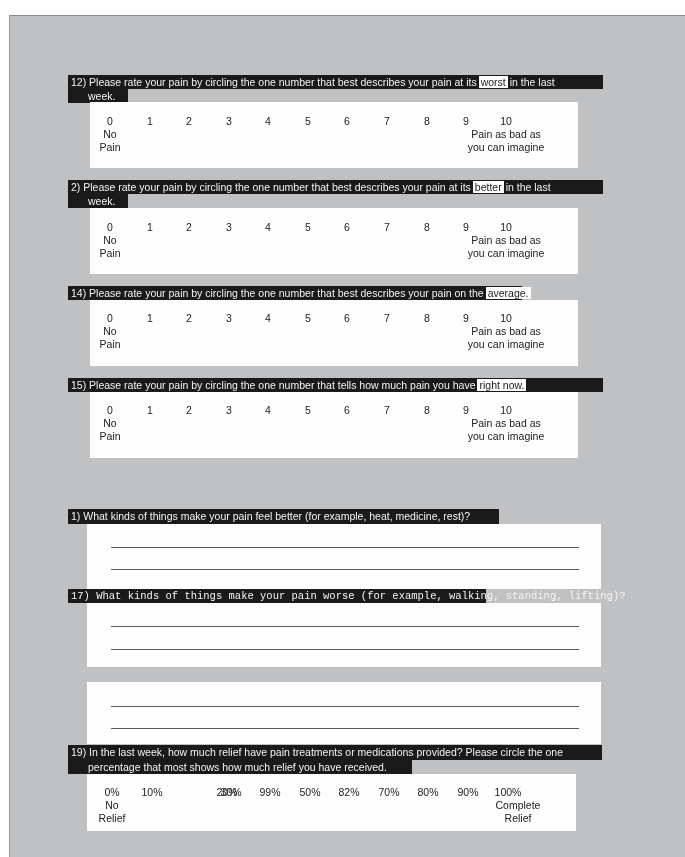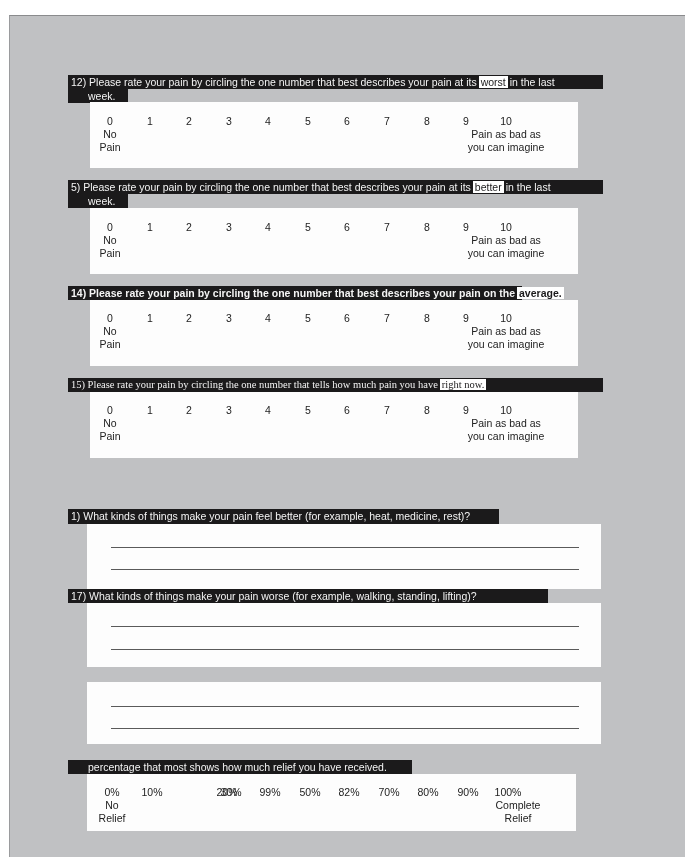--- a/index.html
+++ b/index.html
@@ -73,21 +73,21 @@
     <div class="scale-item" style="left:370px; top:13px; width:12px;">9</div>
     <div class="scale-item" style="left:405px; top:13px; width:22px;">10</div>
     <div class="lbl" style="left:6px; top:26px; width:28px;">No</div>
     <div class="lbl" style="left:6px; top:39px; width:28px;">Pain</div>
     <div class="lbl" style="left:366px; top:26px; width:100px;">Pain as bad as</div>
     <div class="lbl" style="left:366px; top:39px; width:100px;">you can imagine</div>
   </div>
 
   <div class="bar" style="left:58px; top:164px; width:535px; height:14px;">
     <span class="row" style="top:0;">
-      <span>5) Please rate your pain by circling the one number that best describes your pain at its</span><span class="hl">better</span><span>in the last</span>
+      <span>2) Please rate your pain by circling the one number that best describes your pain at its</span><span class="hl">better</span><span>in the last</span>
     </span>
   </div>
   <div class="bar-tab" style="left:58px; top:178px; width:60px; height:14px;">
     <span style="position:absolute; left:20px;">week.</span>
   </div>
   <div class="box" style="left:80px; top:192px; width:488px; height:66px;">
     <div class="scale-item" style="left:14px; top:13px; width:12px;">0</div>
     <div class="scale-item" style="left:54px; top:13px; width:12px;">1</div>
     <div class="scale-item" style="left:93px; top:13px; width:12px;">2</div>
     <div class="scale-item" style="left:133px; top:13px; width:12px;">3</div>
@@ -97,21 +97,21 @@
     <div class="scale-item" style="left:291px; top:13px; width:12px;">7</div>
     <div class="scale-item" style="left:331px; top:13px; width:12px;">8</div>
     <div class="scale-item" style="left:370px; top:13px; width:12px;">9</div>
     <div class="scale-item" style="left:405px; top:13px; width:22px;">10</div>
     <div class="lbl" style="left:6px; top:26px; width:28px;">No</div>
     <div class="lbl" style="left:6px; top:39px; width:28px;">Pain</div>
     <div class="lbl" style="left:366px; top:26px; width:100px;">Pain as bad as</div>
     <div class="lbl" style="left:366px; top:39px; width:100px;">you can imagine</div>
   </div>
 
-  <div class="bar" style="left:58px; top:270px; width:454px; height:14px;font-weight:bold;">
+  <div class="bar" style="left:58px; top:270px; width:454px; height:14px;">
     <span class="row" style="top:0;">
       <span>14) Please rate your pain by circling the one number that best describes your pain on the</span><span class="hl">average.</span>
     </span>
   </div>
   <div class="box" style="left:80px; top:284px; width:488px; height:66px;">
     <div class="scale-item" style="left:14px; top:12px; width:12px;">0</div>
     <div class="scale-item" style="left:54px; top:12px; width:12px;">1</div>
     <div class="scale-item" style="left:93px; top:12px; width:12px;">2</div>
     <div class="scale-item" style="left:133px; top:12px; width:12px;">3</div>
     <div class="scale-item" style="left:172px; top:12px; width:12px;">4</div>
@@ -121,21 +121,21 @@
     <div class="scale-item" style="left:331px; top:12px; width:12px;">8</div>
     <div class="scale-item" style="left:370px; top:12px; width:12px;">9</div>
     <div class="scale-item" style="left:405px; top:12px; width:22px;">10</div>
     <div class="lbl" style="left:6px; top:25px; width:28px;">No</div>
     <div class="lbl" style="left:6px; top:38px; width:28px;">Pain</div>
     <div class="lbl" style="left:366px; top:25px; width:100px;">Pain as bad as</div>
     <div class="lbl" style="left:366px; top:38px; width:100px;">you can imagine</div>
   </div>
 
   <div class="bar" style="left:58px; top:362px; width:535px; height:14px;">
-    <span class="row" style="top:0;font-family:Liberation Serif, serif;">
+    <span class="row" style="top:0;">
       <span>15) Please rate your pain by circling the one number that tells how much pain you have</span><span class="hl">right now.</span>
     </span>
   </div>
   <div class="box" style="left:80px; top:376px; width:488px; height:66px;">
     <div class="scale-item" style="left:14px; top:12px; width:12px;">0</div>
     <div class="scale-item" style="left:54px; top:12px; width:12px;">1</div>
     <div class="scale-item" style="left:93px; top:12px; width:12px;">2</div>
     <div class="scale-item" style="left:133px; top:12px; width:12px;">3</div>
     <div class="scale-item" style="left:172px; top:12px; width:12px;">4</div>
     <div class="scale-item" style="left:212px; top:12px; width:12px;">5</div>
@@ -151,33 +151,36 @@
   </div>
 
   <div class="bar" style="left:58px; top:493px; width:431px; height:15px;">
     <span class="row" style="top:0;">1) What kinds of things make your pain feel better (for example, heat, medicine, rest)?</span>
   </div>
   <div class="box" style="left:77px; top:508px; width:514px; height:65px;">
     <div class="line" style="left:24px; top:23px; width:468px;"></div>
     <div class="line" style="left:24px; top:45px; width:468px;"></div>
   </div>
 
-  <div class="bar" style="left:58px; top:573px; width:480px; height:14px;">
+  <div class="bar" style="left:58px; top:573px; width:418px; height:14px;font-family:Liberation Mono, monospace;">
     <span class="row" style="top:0;">17) What kinds of things make your pain worse (for example, walking, standing, lifting)?</span>
   </div>
   <div class="box" style="left:77px; top:587px; width:514px; height:64px;">
     <div class="line" style="left:24px; top:23px; width:468px;"></div>
     <div class="line" style="left:24px; top:46px; width:468px;"></div>
   </div>
 
   <div class="box" style="left:77px; top:666px; width:514px; height:62px;">
     <div class="line" style="left:24px; top:24px; width:468px;"></div>
     <div class="line" style="left:24px; top:46px; width:468px;"></div>
   </div>
 
+  <div class="bar" style="left:58px; top:729px; width:534px; height:15px;">
+    <span class="row" style="top:0;">19) In the last week, how much relief have pain treatments or medications provided? Please circle the one</span>
+  </div>
   <div class="bar-tab" style="left:58px; top:744px; width:344px; height:14px;">
     <span style="position:absolute; left:20px;">percentage that most shows how much relief you have received.</span>
   </div>
   <div class="box" style="left:77px; top:758px; width:489px; height:57px;">
     <div class="scale-item" style="left:12px; top:12px; width:26px;">0%</div>
     <div class="scale-item" style="left:51px; top:12px; width:28px;">10%</div>
     <div class="scale-item" style="left:90px; top:12px; width:28px;margin-left:36px;">20%</div>
     <div class="scale-item" style="left:130px; top:12px; width:28px;">30%</div>
     <div class="scale-item" style="left:169px; top:12px; width:28px;">99%</div>
     <div class="scale-item" style="left:209px; top:12px; width:28px;">50%</div>

